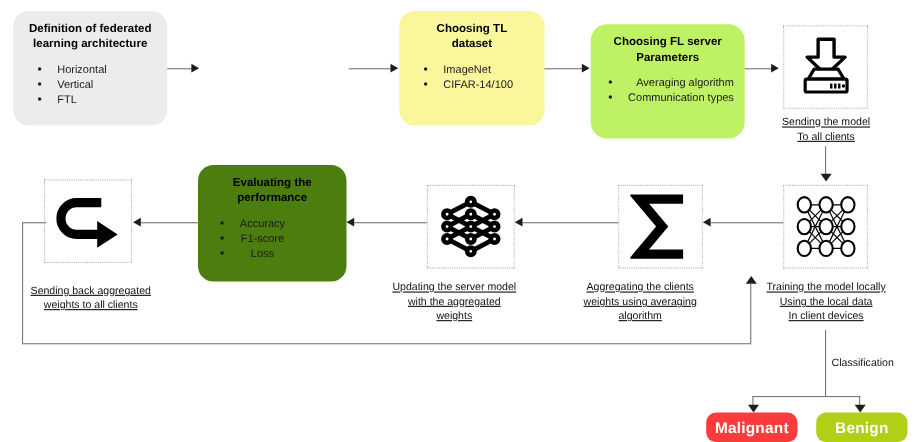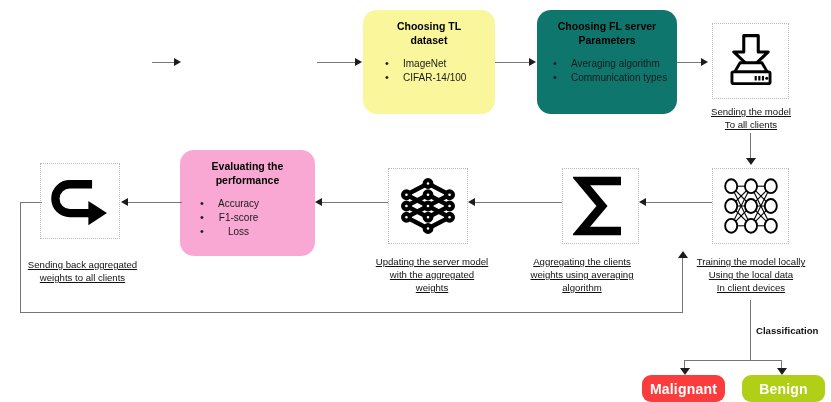--- a/index.html
+++ b/index.html
@@ -44,21 +44,21 @@
   }
   .iframe svg { display: block; }
 
   
   .cap {
     position: absolute; font-size: 9.6px; color: #111;
     text-align: center; line-height: 1.36; white-space: pre-line; text-decoration: underline;
   }
   .lbl {
     position: absolute; font-size: 9.6px; color: #111;
-    text-align: left; line-height: 1.3; white-space: nowrap; font-weight: bold;
+    text-align: left; line-height: 1.3; white-space: nowrap;
   }
 
   
   .ln { position: absolute; background: #767676; }
   .hl { height: 1px; }
   .vl { width: 1px; }
   .ar { position: absolute; width: 0; height: 0; }
   .ar-r { border-top: 4.5px solid transparent; border-bottom: 4.5px solid transparent; border-left: 7px solid #1c1c1c; }
   .ar-l { border-top: 4.5px solid transparent; border-bottom: 4.5px solid transparent; border-right: 7px solid #1c1c1c; }
   .ar-d { border-left: 5px solid transparent; border-right: 5px solid transparent; border-top: 7.5px solid #1c1c1c; }
@@ -70,35 +70,44 @@
     display: flex; align-items: center; justify-content: center;
     color: #ffffff; font-weight: bold; font-size: 14px;
     letter-spacing: .2px;
   }
 </style>
 </head>
 <body>
 
 <div id="stage">
 
+  <div class="pbox" style="left:12px; top:10px; width:140px; height:104px; background:#ececec;">
+    <div class="ttl">Definition of federated
+learning architecture</div>
+    <ul>
+      <li>Horizontal</li>
+      <li>Vertical</li>
+      <li>FTL</li>
+    </ul>
+  </div>
 
 
   <div class="pbox" style="left:363px; top:10px; width:132px; height:104px; background:#faf69c;">
     <div class="ttl">Choosing TL
 dataset</div>
     <ul>
       <li>ImageNet</li>
       <li>CIFAR-14/100</li>
     </ul>
   </div>
 
-  <div class="pbox" style="left:537px; top:10px; width:140px; height:104px; background:#0f766e;">
+  <div class="pbox" style="left:537px; top:22px; width:140px; height:104px; background:#bef264;border-radius:15px;">
     <div class="ttl">Choosing FL server
 Parameters</div>
-    <ul style="padding-left:8px;">
+    <ul style="padding-left:8px;text-align:right;">
       <li>Averaging algorithm</li>
       <li>Communication types</li>
     </ul>
   </div>
 
   <div class="ln hl" style="left:152px; top:62px; width:23px;"></div>
   <div class="ar ar-r" style="left:174px; top:57.5px;"></div>
 
   <div class="ln hl" style="left:317px; top:62px; width:39px;"></div>
   <div class="ar ar-r" style="left:355px; top:57.5px;"></div>
@@ -201,28 +210,28 @@
         <circle cx="35" cy="20" r="3.6"></circle>
         <circle cx="35" cy="32" r="3.6"></circle>
         <circle cx="35" cy="44" r="3.6"></circle>
         <circle cx="35" cy="56" r="3.6"></circle>
         <circle cx="58" cy="20" r="3.6"></circle>
         <circle cx="58" cy="32" r="3.6"></circle>
         <circle cx="58" cy="44" r="3.6"></circle>
       </g>
     </svg>
   </div>
-  <div class="cap" style="left:358px; top:255px; width:148px;">Updating the server model
+  <div class="cap" style="left:339px; top:255px; width:148px;">Updating the server model
 with the aggregated
 weights</div>
 
   <div class="ln hl" style="left:475px; top:202px; width:87px;"></div>
   <div class="ar ar-l" style="left:468px; top:197.5px;"></div>
 
-  <div class="pbox" style="left:180px; top:150px; width:135px; height:106px; background:#f9a8d4;">
+  <div class="pbox" style="left:180px; top:150px; width:135px; height:106px; background:#4d7c0f;">
     <div class="ttl">Evaluating the
 performance</div>
     <ul style="padding-left:12px;text-align:center;">
       <li>Accuracy</li>
       <li>F1-score</li>
       <li>Loss</li>
     </ul>
   </div>
 
   <div class="ln hl" style="left:322px; top:202px; width:66px;"></div>

